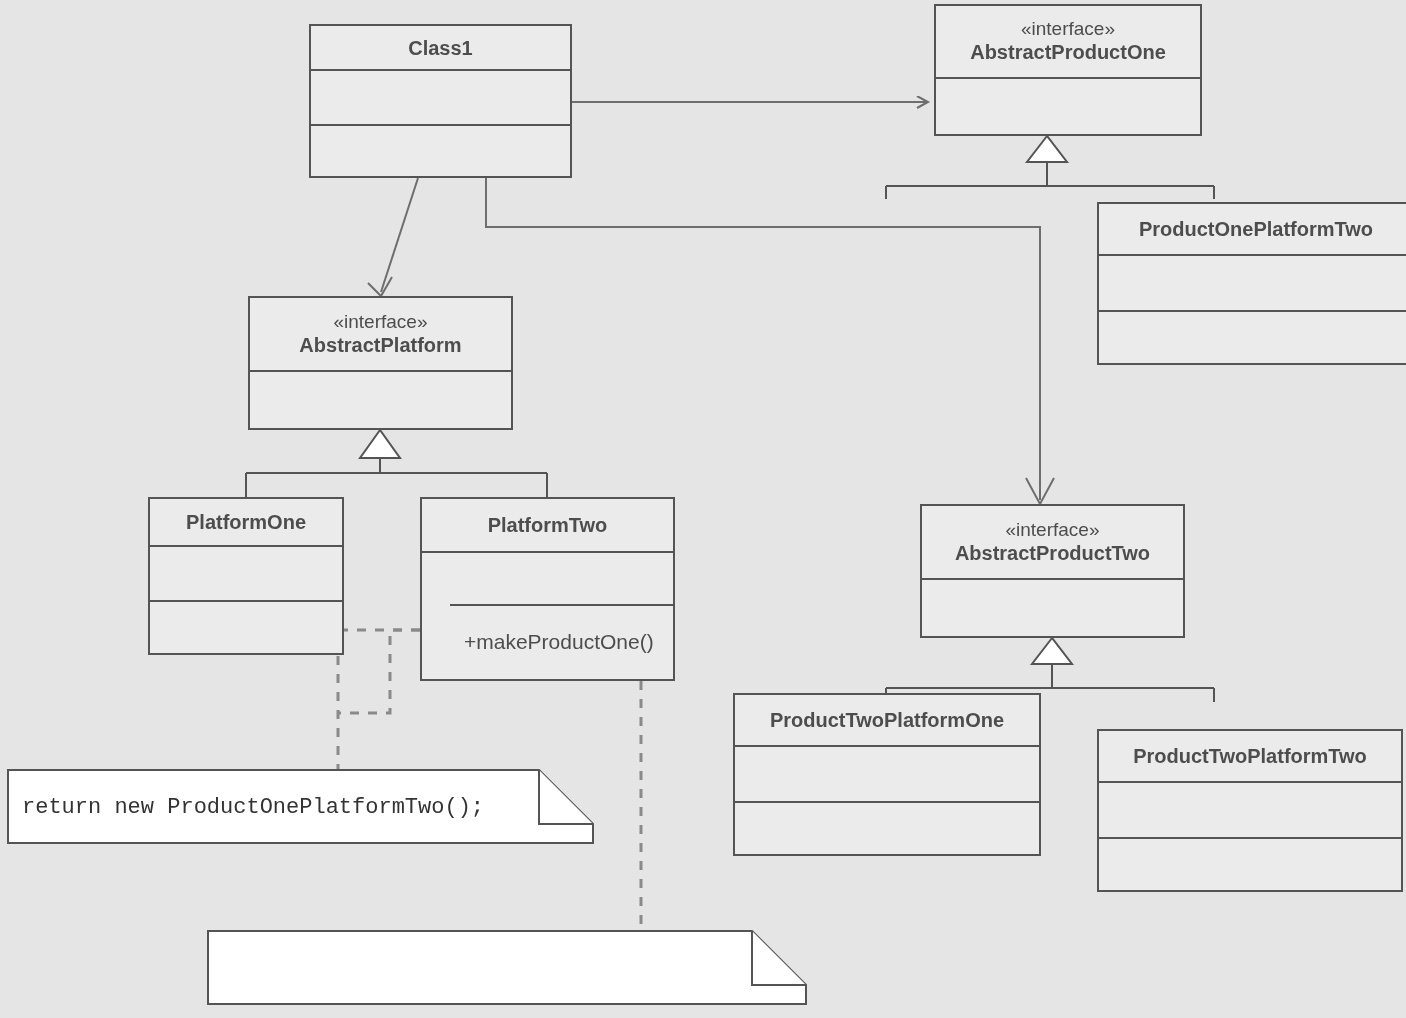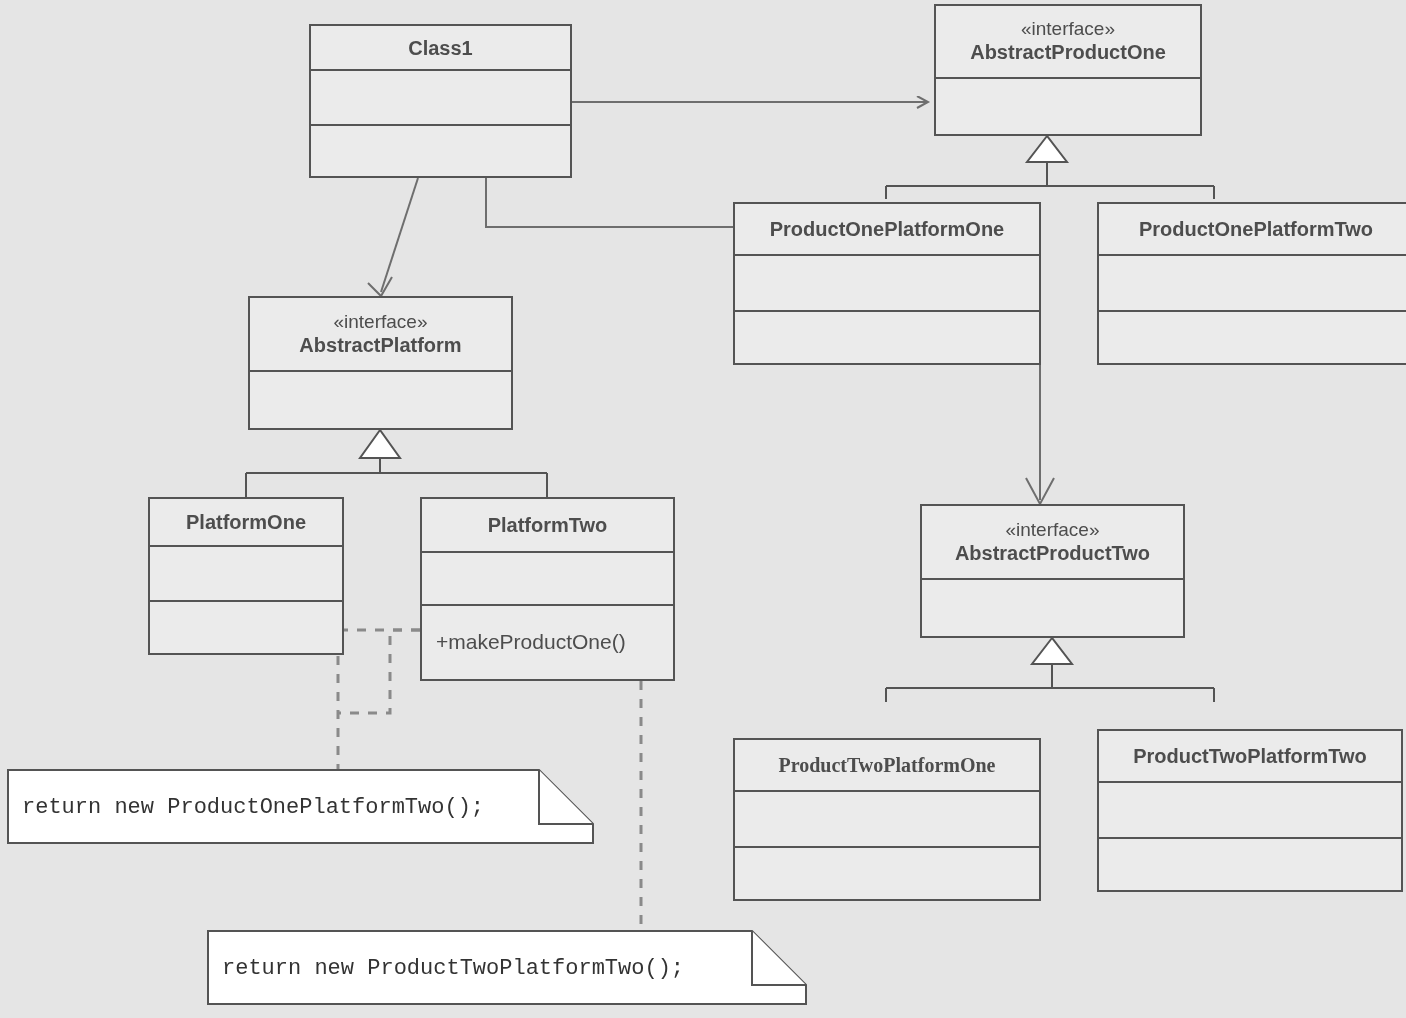--- a/index.html
+++ b/index.html
@@ -164,27 +164,20 @@
   </div>
 
   <div class="uml-class" style="left:934px; top:4px; width:268px; height:132px;">
     <div class="compartment c-name" style="height:72px;">
       <span class="stereotype">«interface»</span>
       <span class="cls-title">AbstractProductOne</span>
     </div>
     <div class="compartment c-attrs" style="height:58px;"></div>
   </div>
 
-  <div class="uml-class" style="left:733px; top:202px; width:308px; height:163px;">
-    <div class="compartment c-name" style="height:50px;">
-      <span class="cls-title">ProductOnePlatformOne</span>
-    </div>
-    <div class="compartment c-attrs" style="height:56px;"></div>
-    <div class="compartment c-ops" style="height:53px;"></div>
-  </div>
 
   <div class="uml-class" style="left:1097px; top:202px; width:318px; height:163px;">
     <div class="compartment c-name" style="height:50px;">
       <span class="cls-title">ProductOnePlatformTwo</span>
     </div>
     <div class="compartment c-attrs" style="height:56px;"></div>
     <div class="compartment c-ops" style="height:53px;"></div>
   </div>
 
   <div class="uml-class" style="left:248px; top:296px; width:265px; height:134px;">
@@ -201,50 +194,47 @@
     </div>
     <div class="compartment c-attrs" style="height:55px;"></div>
     <div class="compartment c-ops" style="height:53px;"></div>
   </div>
 
   <div class="uml-class" style="left:420px; top:497px; width:255px; height:184px;">
     <div class="compartment c-name" style="height:54px;">
       <span class="cls-title">PlatformTwo</span>
     </div>
     <div class="compartment c-attrs" style="height:55px;"></div>
-    <div class="compartment c-ops" style="height:79px; padding-left:14px;">
+    <div class="compartment c-ops" style="height:79px; padding-left:14px;margin-left:28px;">
       <span class="op-line">+makeProductOne()</span>
     </div>
   </div>
 
   <div class="uml-class" style="left:920px; top:504px; width:265px; height:134px;">
     <div class="compartment c-name" style="height:73px;">
       <span class="stereotype">«interface»</span>
       <span class="cls-title">AbstractProductTwo</span>
     </div>
     <div class="compartment c-attrs" style="height:59px;"></div>
   </div>
 
-  <div class="uml-class" style="left:733px; top:738px; width:308px; height:163px;font-family:Liberation Serif, serif;">
+  <div class="uml-class" style="left:733px; top:693px; width:308px; height:163px;">
     <div class="compartment c-name" style="height:50px;">
       <span class="cls-title">ProductTwoPlatformOne</span>
     </div>
     <div class="compartment c-attrs" style="height:56px;"></div>
     <div class="compartment c-ops" style="height:53px;"></div>
   </div>
 
   <div class="uml-class" style="left:1097px; top:705px; width:306px; height:163px;margin-top:24px;">
     <div class="compartment c-name" style="height:50px;">
       <span class="cls-title">ProductTwoPlatformTwo</span>
     </div>
     <div class="compartment c-attrs" style="height:56px;"></div>
     <div class="compartment c-ops" style="height:53px;"></div>
   </div>
 
   <div class="uml-note" style="left:8px; top:770px; width:585px; height:73px;text-align:right;">
     <span class="note-text">return new ProductOnePlatformTwo();</span>
   </div>
 
-  <div class="uml-note" style="left:208px; top:931px; width:598px; height:73px;">
-    <span class="note-text">return new ProductTwoPlatformTwo();</span>
-  </div>
 
 </div>
 
 </body></html>

